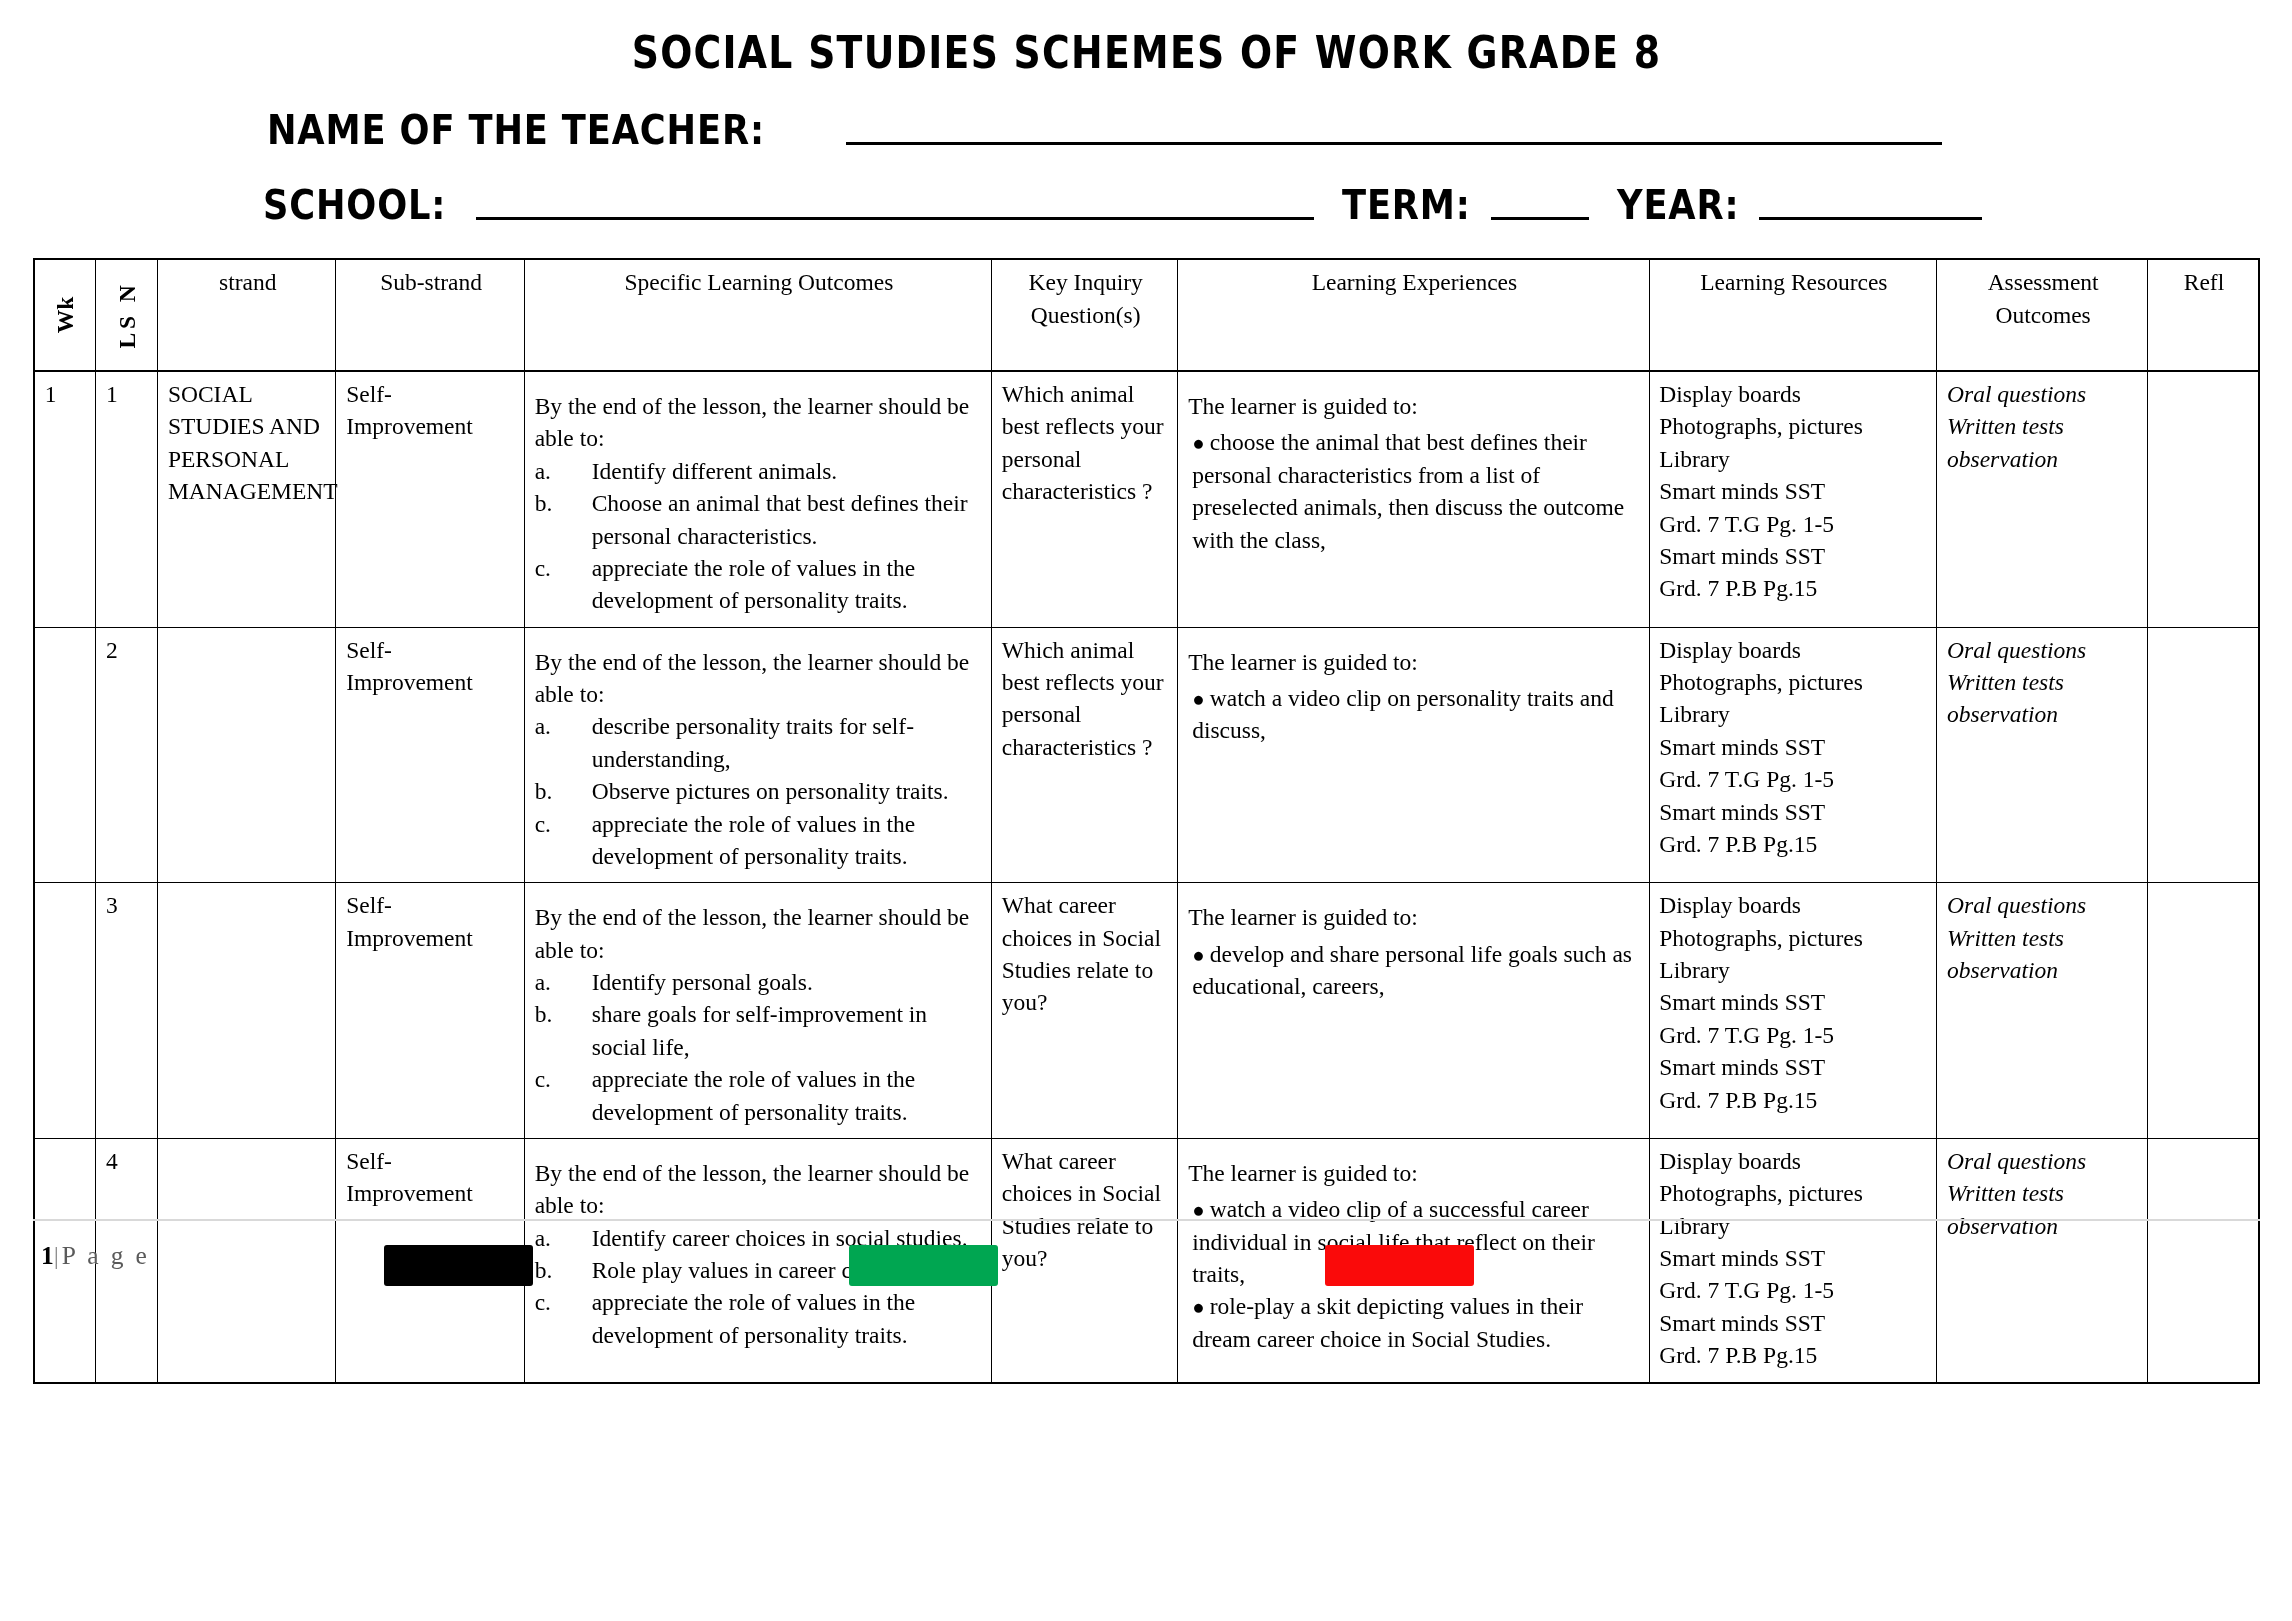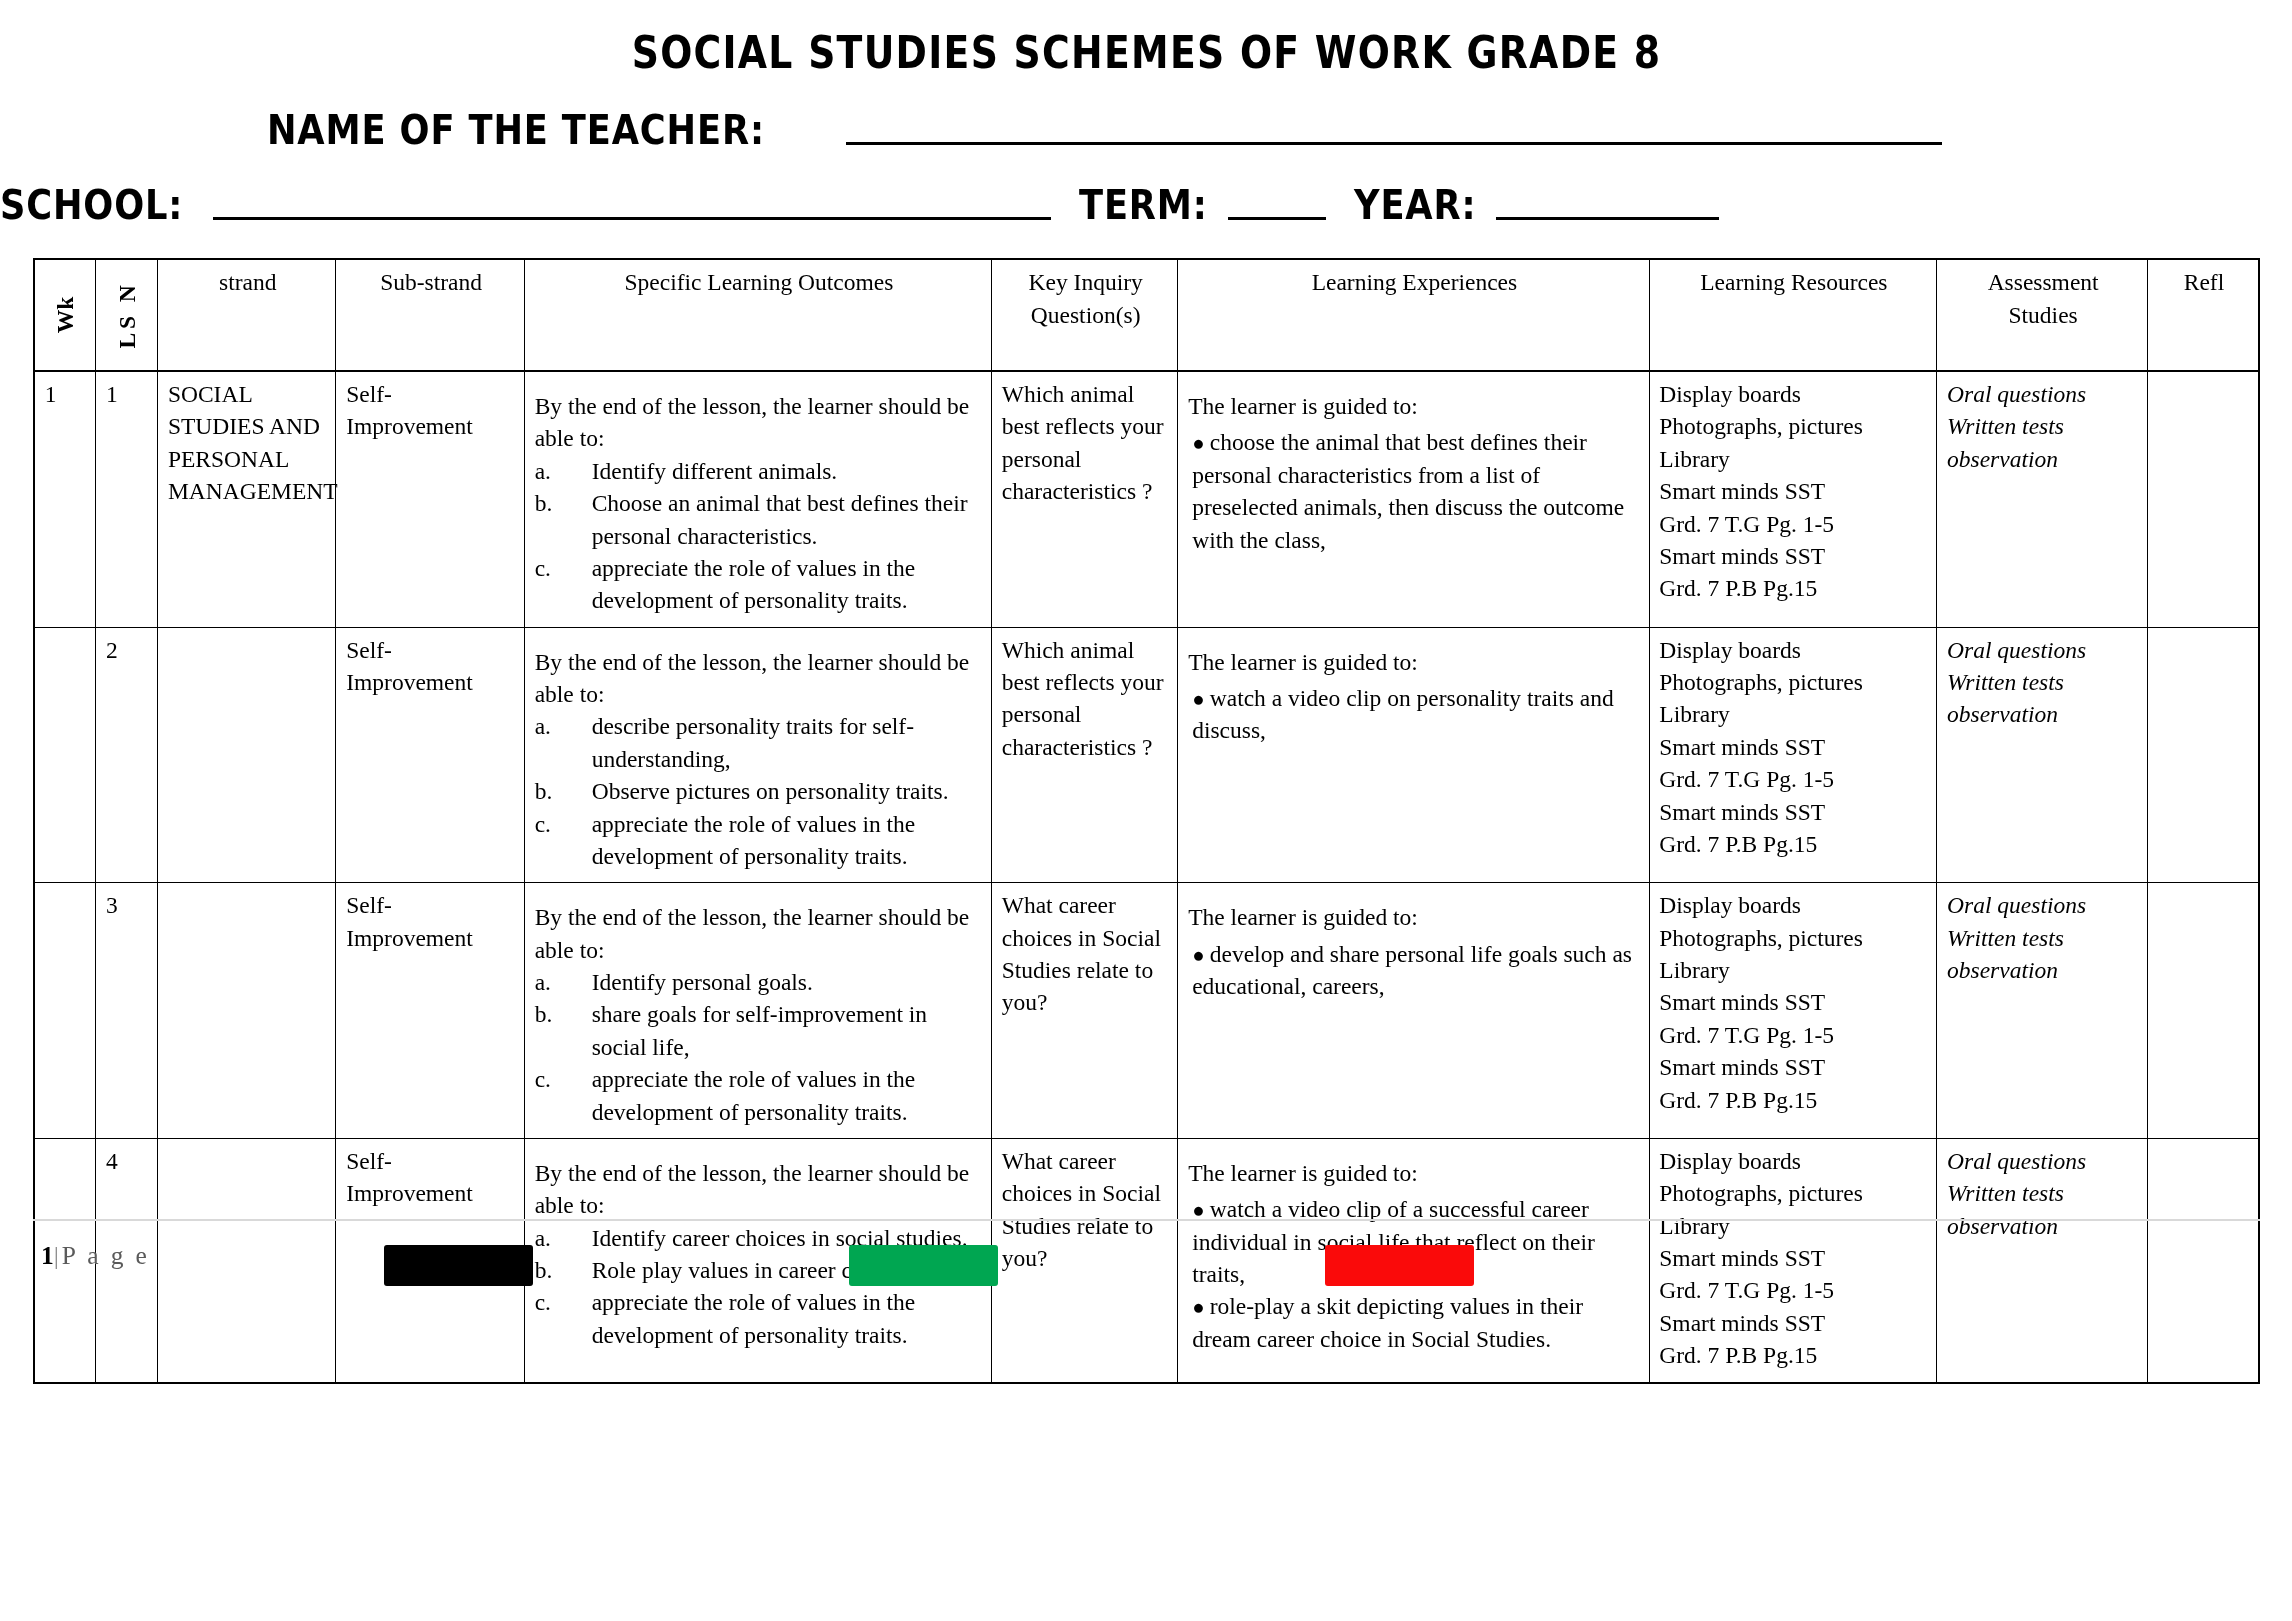--- a/index.html
+++ b/index.html
@@ -44,20 +44,21 @@
     white-space: nowrap;
     display: flex;
     align-items: flex-end;
   }
   .hdr-line .lbl { transform: scaleX(0.86); transform-origin: left bottom; display:inline-block; }
   .hdr-teacher {
     padding-left: 267px;
     padding-top: 27.4px;
   }
   .hdr-school {
+    padding-left: 263px;
     padding-top: 27.4px;
   }
   .rule {
     display: inline-block;
     border-bottom: 3.9px solid #000;
     height: 0;
     position: relative;
     top: -8.8px;
   }
   .rule-teacher { width: 1096px; }
@@ -234,21 +235,21 @@
           <th>Sub-strand</th>
           <th>Specific Learning Outcomes</th>
           <th>
             <span>Key Inquiry</span><br>
             <span>Question(s)</span>
           </th>
           <th>Learning Experiences</th>
           <th>Learning Resources</th>
           <th>
             <span>Assessment</span><br>
-            <span>Studies</span>
+            <span>Outcomes</span>
           </th>
           <th>Refl</th>
         </tr>
       </thead>
       <tbody id="tbody">
           <tr>
             <td class="num">1</td>
             <td class="num">1</td>
             <td class="strand-cell">SOCIAL STUDIES AND PERSONAL MANAGEMENT</td>
             <td class="bold-cell">Self-Improvement</td>

